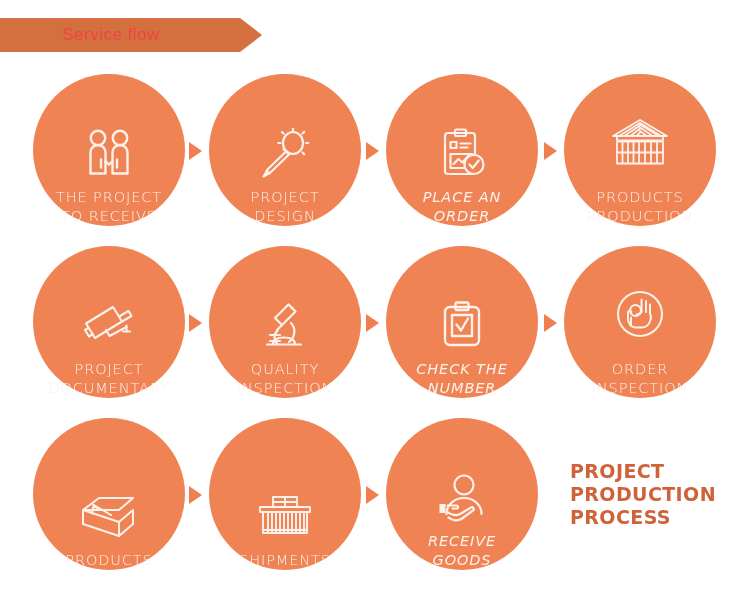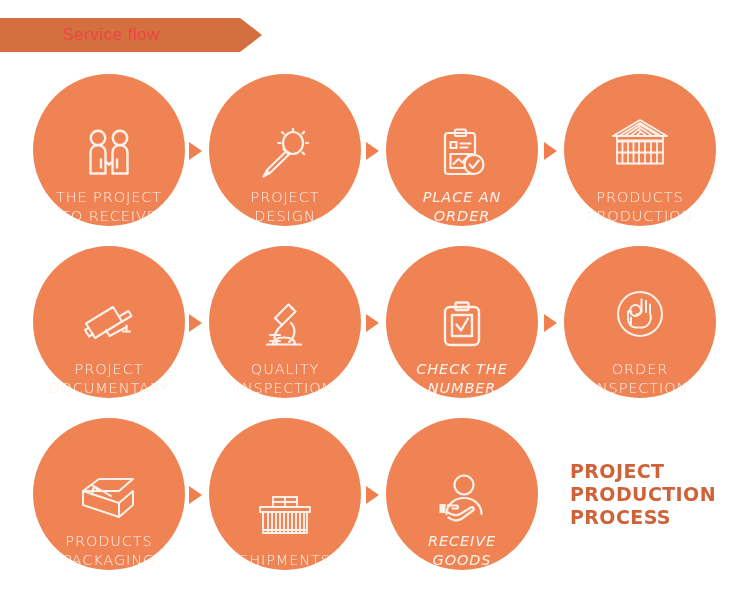--- a/index.html
+++ b/index.html
@@ -265,21 +265,20 @@
         <svg width="60" height="46" viewBox="0 0 60 46" fill="none" stroke="#fdf1eb" stroke-width="2" stroke-linecap="round" stroke-linejoin="round">
           <path d="M4 16L20 4h34L40 16z"></path>
           <path d="M4 16v14l36 12V28z"></path>
           <path d="M40 28l14-12v14L40 42z"></path>
           <path d="M14 10.5l18 10.5"></path>
           <path d="M13 19.5l1.5-7.5 5.5 3"></path>
         </svg>
       </div>
       <div class="step-label">
         <span>PRODUCTS</span>
-        <span class="l2">PACKAGING</span>
       </div>
     </div>
 
     <div class="step col-2">
       <div class="step-icon">
         <svg width="56" height="48" viewBox="0 0 56 48" fill="none" stroke="#fdf1eb" stroke-width="2.2" stroke-linecap="round" stroke-linejoin="round">
           <circle cx="30" cy="11" r="9.5"></circle>
           <path d="M12.5 40c0-9 7.5-16 17.5-16s17.5 7 17.5 16"></path>
           <path d="M5.5 30h6v9h-6z" fill="#fdf1eb" stroke="none"></path>
           <path d="M13.5 31.5h9c2 0 2 3 0 3h-4"></path>

